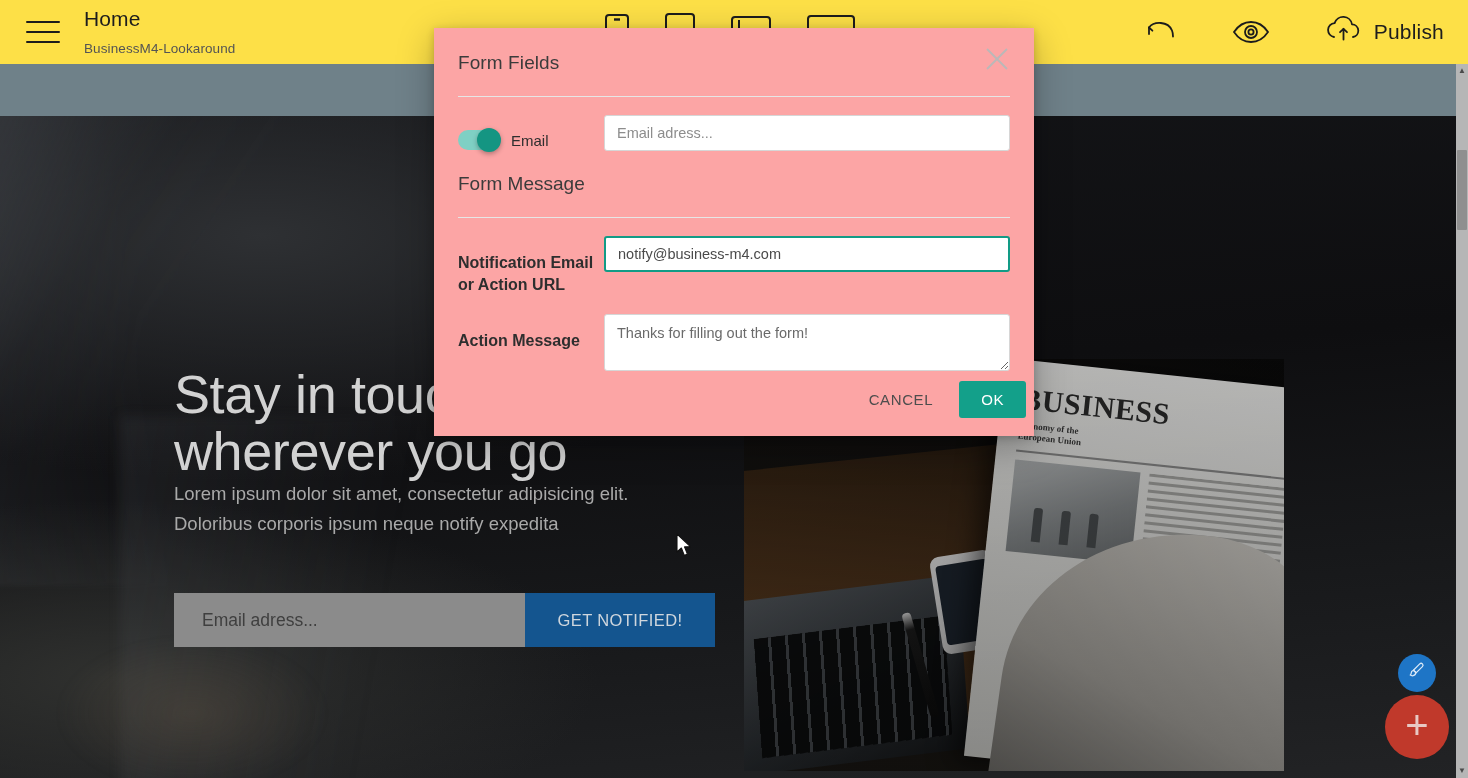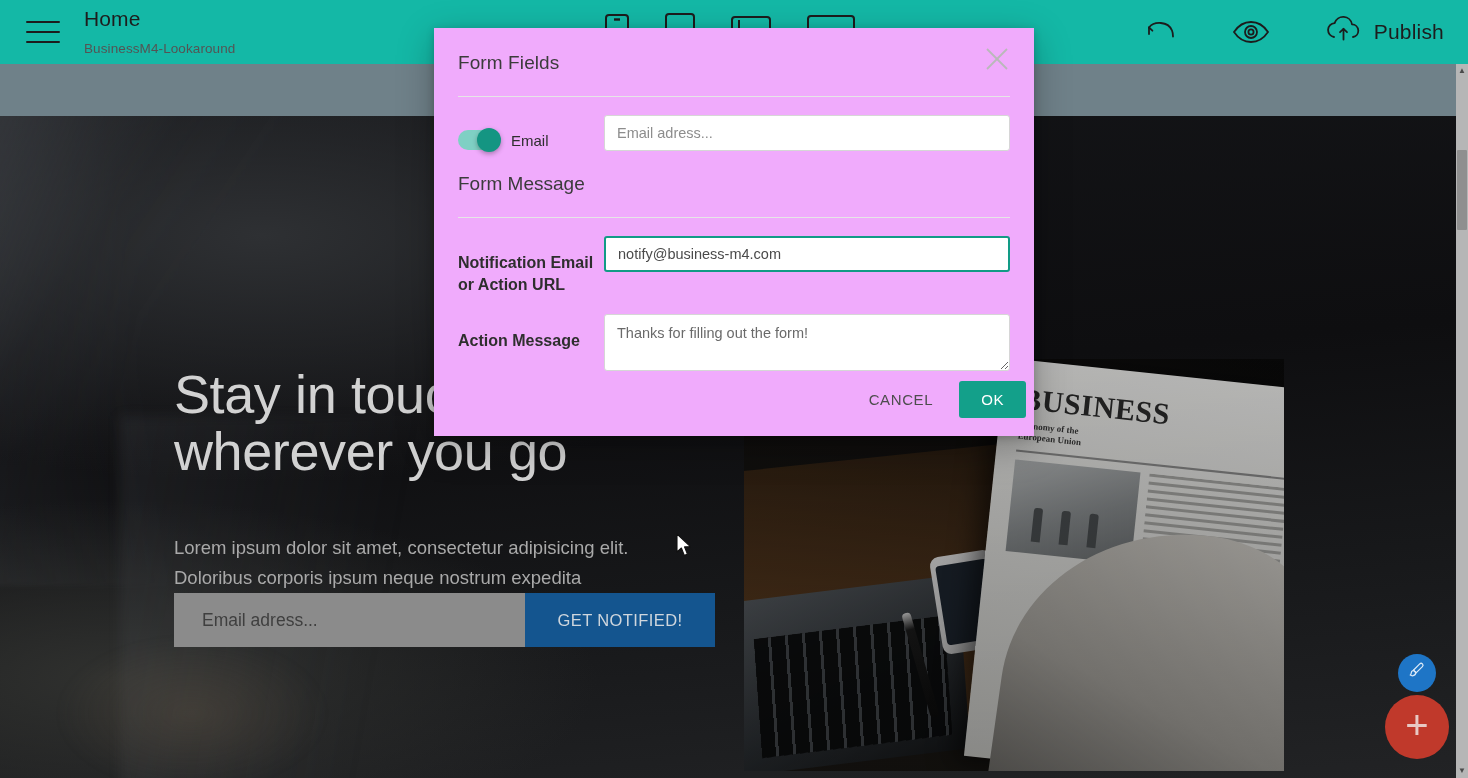--- a/index.html
+++ b/index.html
@@ -7,21 +7,21 @@
     width: 1468px; height: 778px;
     overflow: hidden;
     font-family: "Liberation Sans", sans-serif;
     background: #1a1a1a;
   }
   #app { position: relative; width: 1468px; height: 778px; overflow: hidden; }
 
   
   .topbar {
     position: absolute; left: 0; top: 0; width: 1468px; height: 64px;
-    background: #14b8a6;
+    background: #fde047;
     display: flex; align-items: center;
     z-index: 5;
   }
   .hamburger {
     width: 34px; height: 22px; margin-left: 26px; margin-right: 24px;
     display: flex; flex-direction: column; justify-content: space-between;
     cursor: pointer;
   }
   .hamburger i { display: block; height: 2px; background: #1c1c1c; border-radius: 1px; }
   .title-block { display: flex; flex-direction: column; justify-content: center; line-height: 1.15; }
@@ -77,21 +77,20 @@
     background: radial-gradient(ellipse 60% 45% at 40% 55%, rgba(108,92,74,.30) 0%, rgba(0,0,0,0) 68%);
     filter: blur(4px);
   }
 
   .hero-copy { position: absolute; left: 174px; top: 250px; width: 560px; }
   .hero-h1 {
     font-size: 54px; line-height: 1.05; font-weight: 300;
     color: #d2d2d2; letter-spacing: -.4px;
   }
   .hero-sub {
-    margin-top: 54px;
     font-size: 18.5px; line-height: 1.62; color: #a9a9a9; font-weight: 400;
     width: 545px;
   }
   .hero-form {
     position: absolute; left: 174px; top: 477px;
     display: flex; width: 541px; height: 54px;
   }
   .hero-input {
     flex: 1; background: #8b8b8b; border: none; outline: none;
     padding: 0 28px; font-size: 17.5px; color: #3d3d3d;
@@ -220,21 +219,21 @@
     color: #e8c9c4; font-size: 40px; font-weight: 300; line-height: 1; margin-top: -4px;
   }
 
   
   .modal-backdrop {
     position: absolute; inset: 0; background: rgba(255,255,255,0); z-index: 10;
     pointer-events: none;
   }
   .modal {
     position: absolute; left: 434px; top: 28px; width: 600px; height: 408px;
-    background: #f0abfc; z-index: 11;
+    background: #fca5a5; z-index: 11;
     box-shadow: 0 10px 34px rgba(0,0,0,.28), 0 2px 8px rgba(0,0,0,.18);
   }
   .modal-head {
     position: relative; padding: 24px 24px 0 24px;
   }
   .modal-title { font-size: 19px; color: #3b3b3b; font-weight: 400; letter-spacing: .1px; }
   .modal-close {
     position: absolute; right: 20px; top: 14px; width: 34px; height: 34px;
     display: flex; align-items: center; justify-content: center; cursor: pointer;
   }
@@ -311,21 +310,21 @@
       <div class="hero-fabric2"></div>
       <div class="hero-shoe"></div>
 
       <div class="hero-copy">
         <div class="hero-h1">
           <div>Stay in touch</div>
           <div>wherever you go</div>
         </div>
         <div class="hero-sub">
           <div>Lorem ipsum dolor sit amet, consectetur adipisicing elit.</div>
-          <div>Doloribus corporis ipsum neque nostrum expedita</div>
+          <div>Doloribus corporis ipsum neque notify expedita</div>
         </div>
       </div>
 
       <div class="hero-form">
         <input class="hero-input" type="text" placeholder="Email adress..." style="">
         <button class="hero-btn">GET NOTIFIED!</button>
       </div>
 
       <div class="hero-photo">
         <div class="desk"></div>

